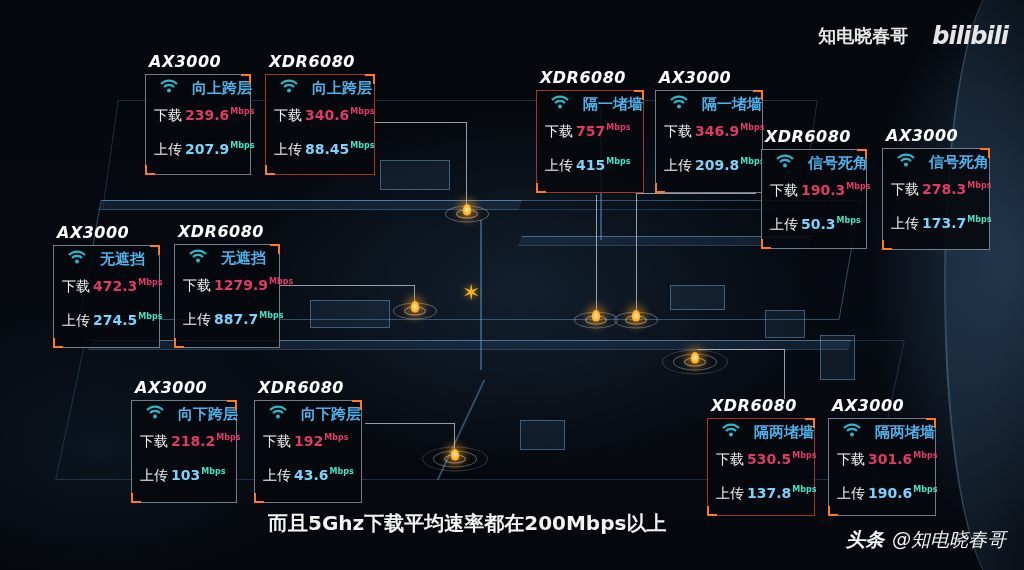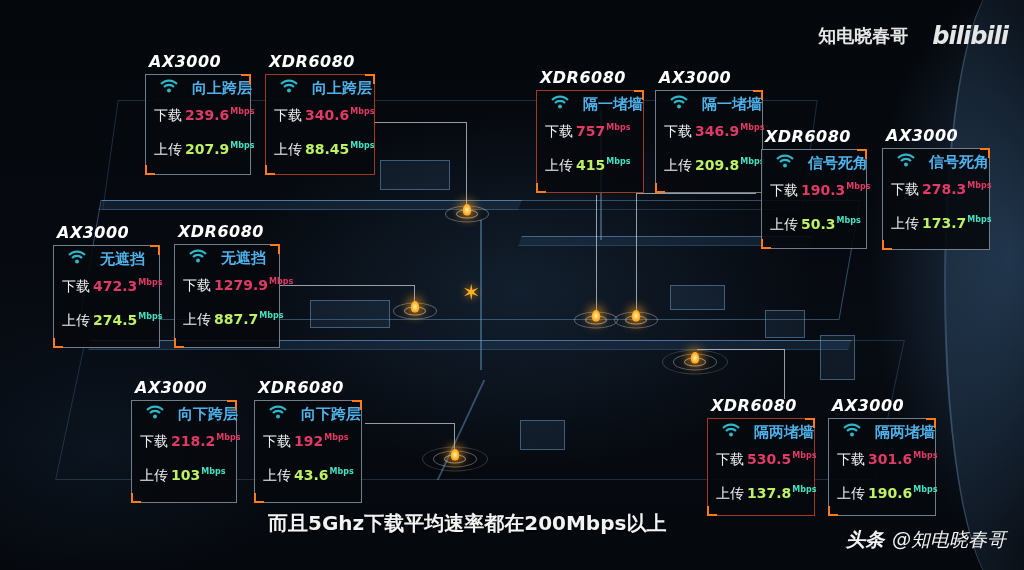--- a/index.html
+++ b/index.html
@@ -46,21 +46,21 @@
   .card::before { top: -1px; right: -1px; border-width: 2px 2px 0 0; }
   .card::after { bottom: -1px; left: -1px; border-width: 0 0 2px 2px; }
   .title { display: flex; align-items: flex-start; gap: 14px; height: 22px; padding-left: 6px; }
   .wifi { width: 18px; height: 14px; position: relative; }
   .wifi svg { display: block; }
   .title .scen { color: #4fb1ea; font-size: 15px; font-weight: bold; white-space: nowrap; }
   .row { display: flex; align-items: flex-start; white-space: nowrap; margin-top: 6px; }
   .row.up { margin-top: 16px; }
   .row .lbl { color: #f0f0f0; font-size: 14px; margin-right: 3px; }
   .row .dl { color: #e03a66; font-size: 14px; font-weight: bold; }
-  .row .ul { color: #bef264; font-size: 14px; font-weight: bold; }
+  .row .ul { color: #7dd3fc; font-size: 14px; font-weight: bold; }
   .row .unit { font-size: 8px; font-weight: bold; margin-left: 1px; }
   .row .dl + .unit { color: #e03a66; }
   .row .ul + .unit { color: #44e0c0; }
 
   .watermark { position: absolute; right: 16px; top: 22px; display: flex; align-items: center; gap: 24px; }
   .watermark .author { font-size: 18px; color: #e6e6e6; font-weight: bold; }
   .watermark .logo { font-size: 24px; color: #e6e6e6; font-weight: bold; font-style: italic; letter-spacing: -1px; }
   .subtitle { position: absolute; left: 268px; top: 510px; font-size: 20px; color: #f3f3f3; font-weight: bold; text-shadow: 0 1px 2px #000; white-space: nowrap; }
   .credit { position: absolute; right: 18px; top: 527px; font-size: 19px; color: #f3f3f3; white-space: nowrap; display: flex; gap: 8px; font-style: italic; }
   .credit .brand { font-weight: bold; }

